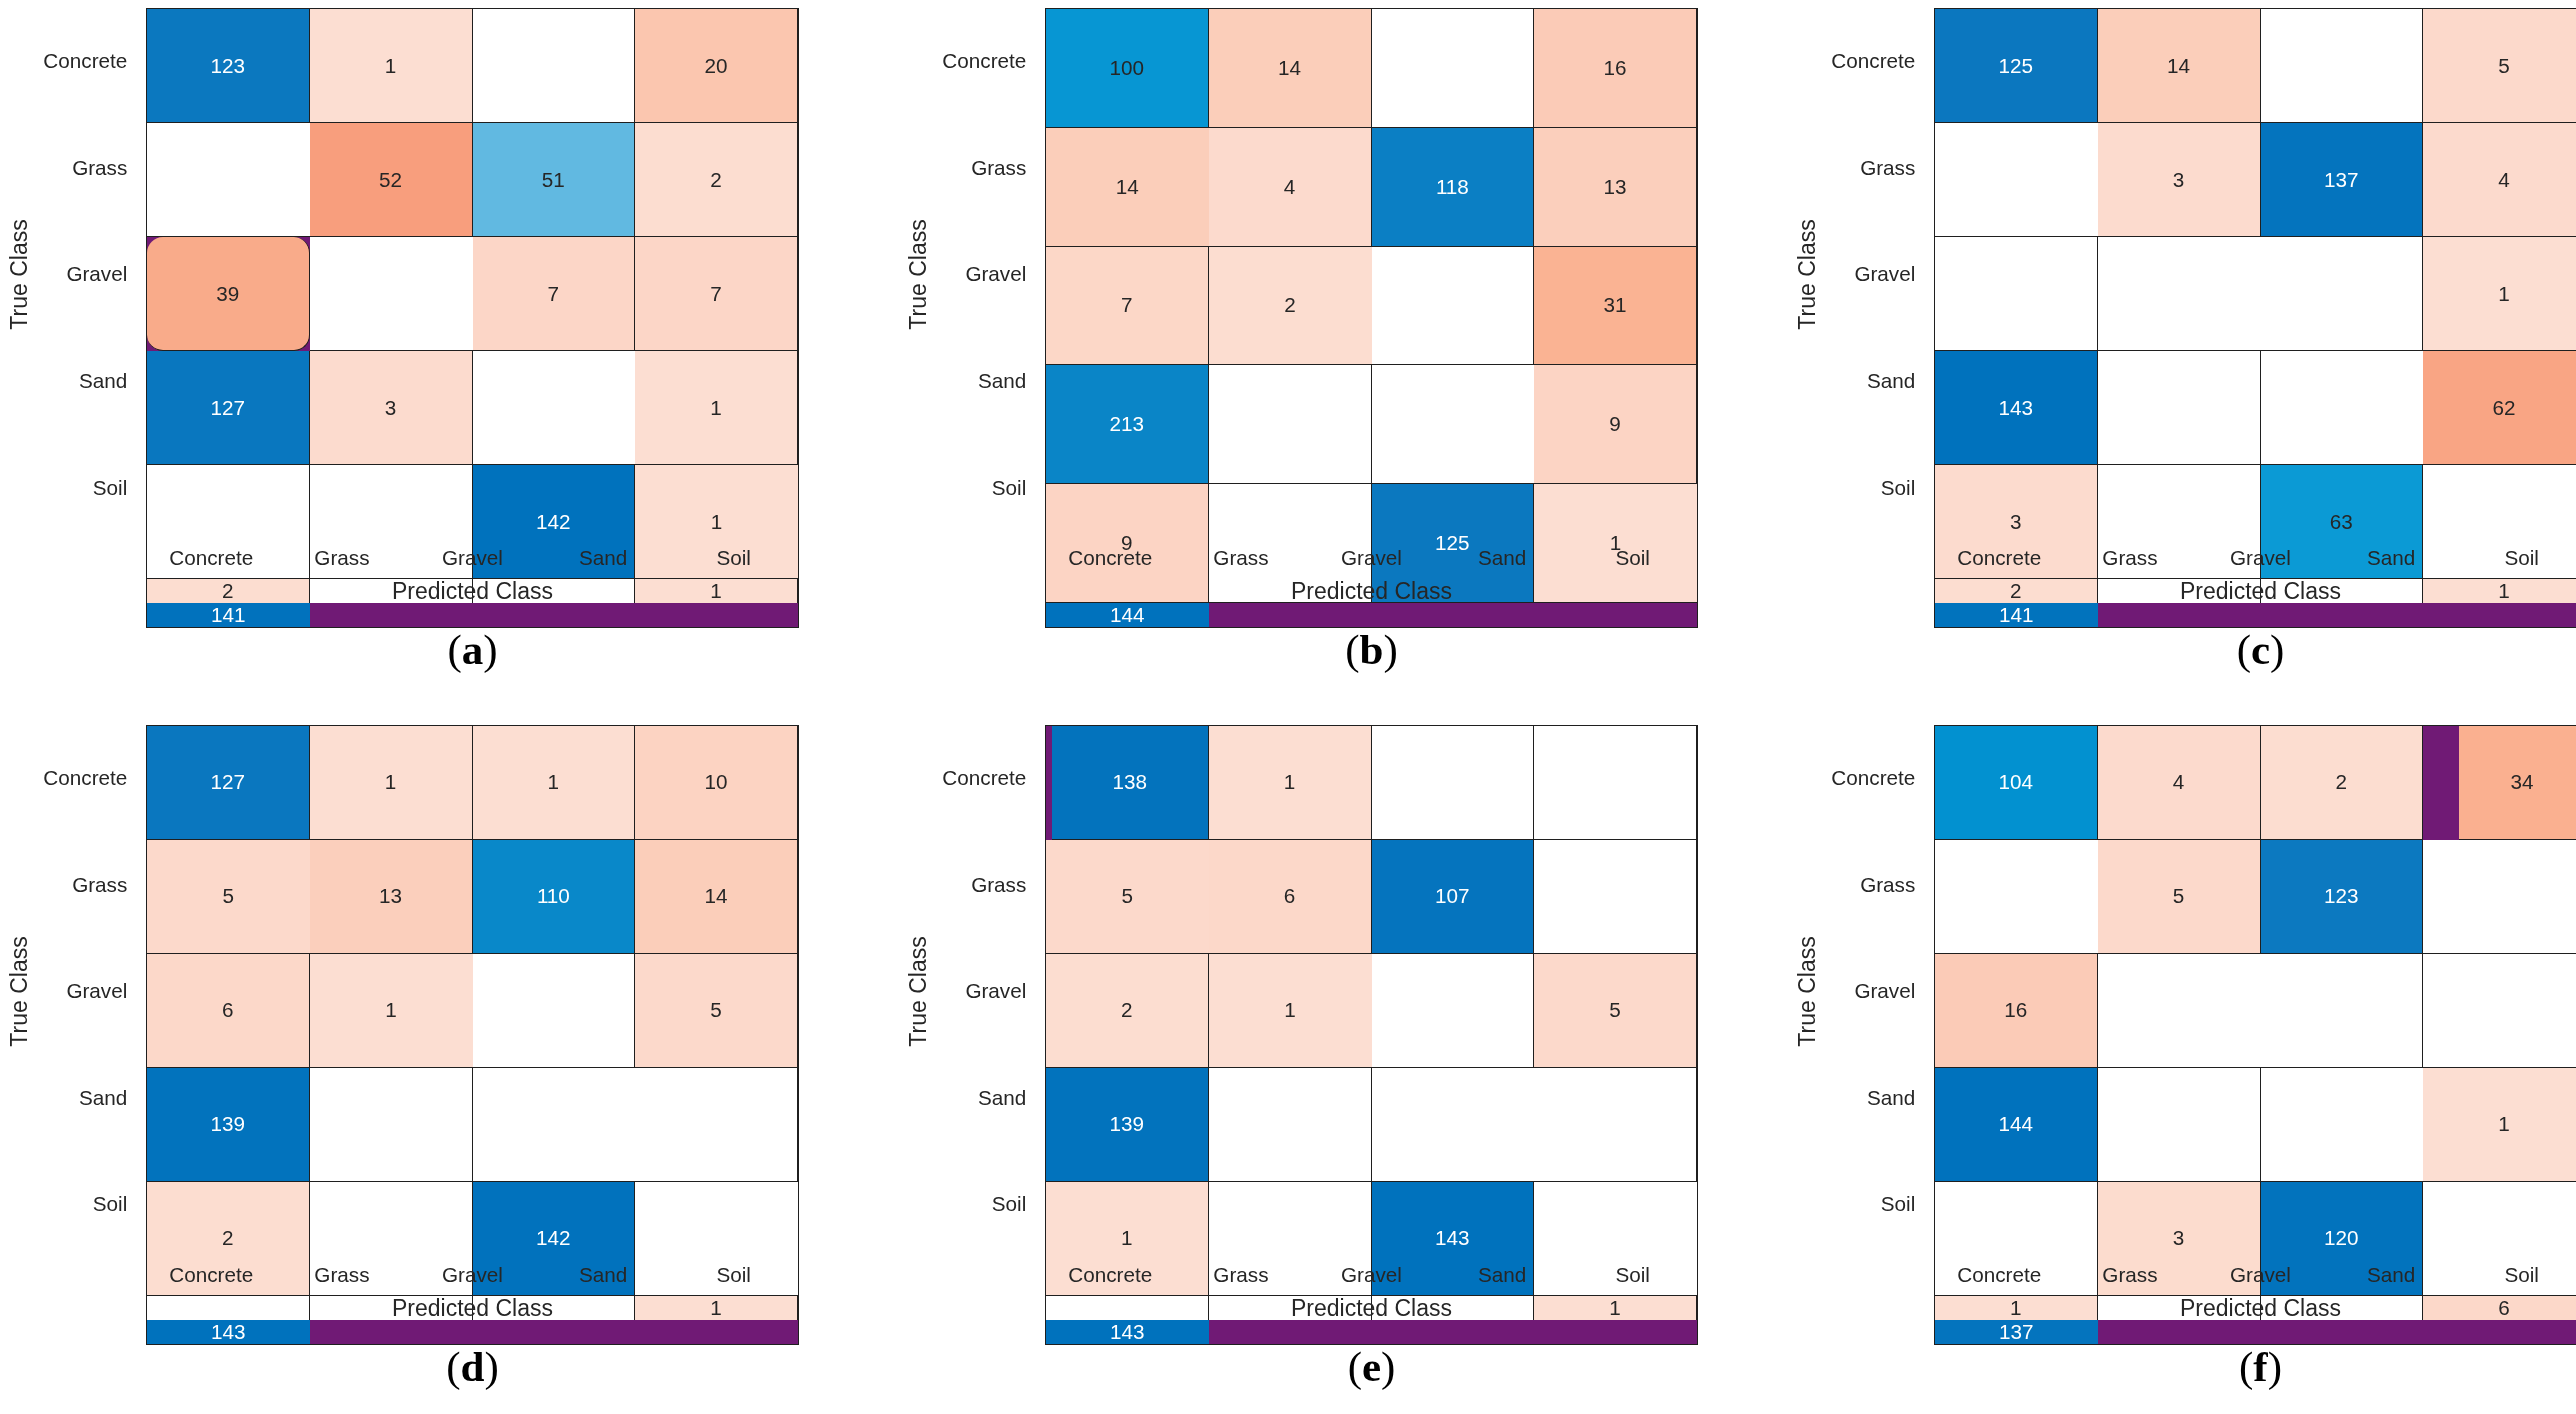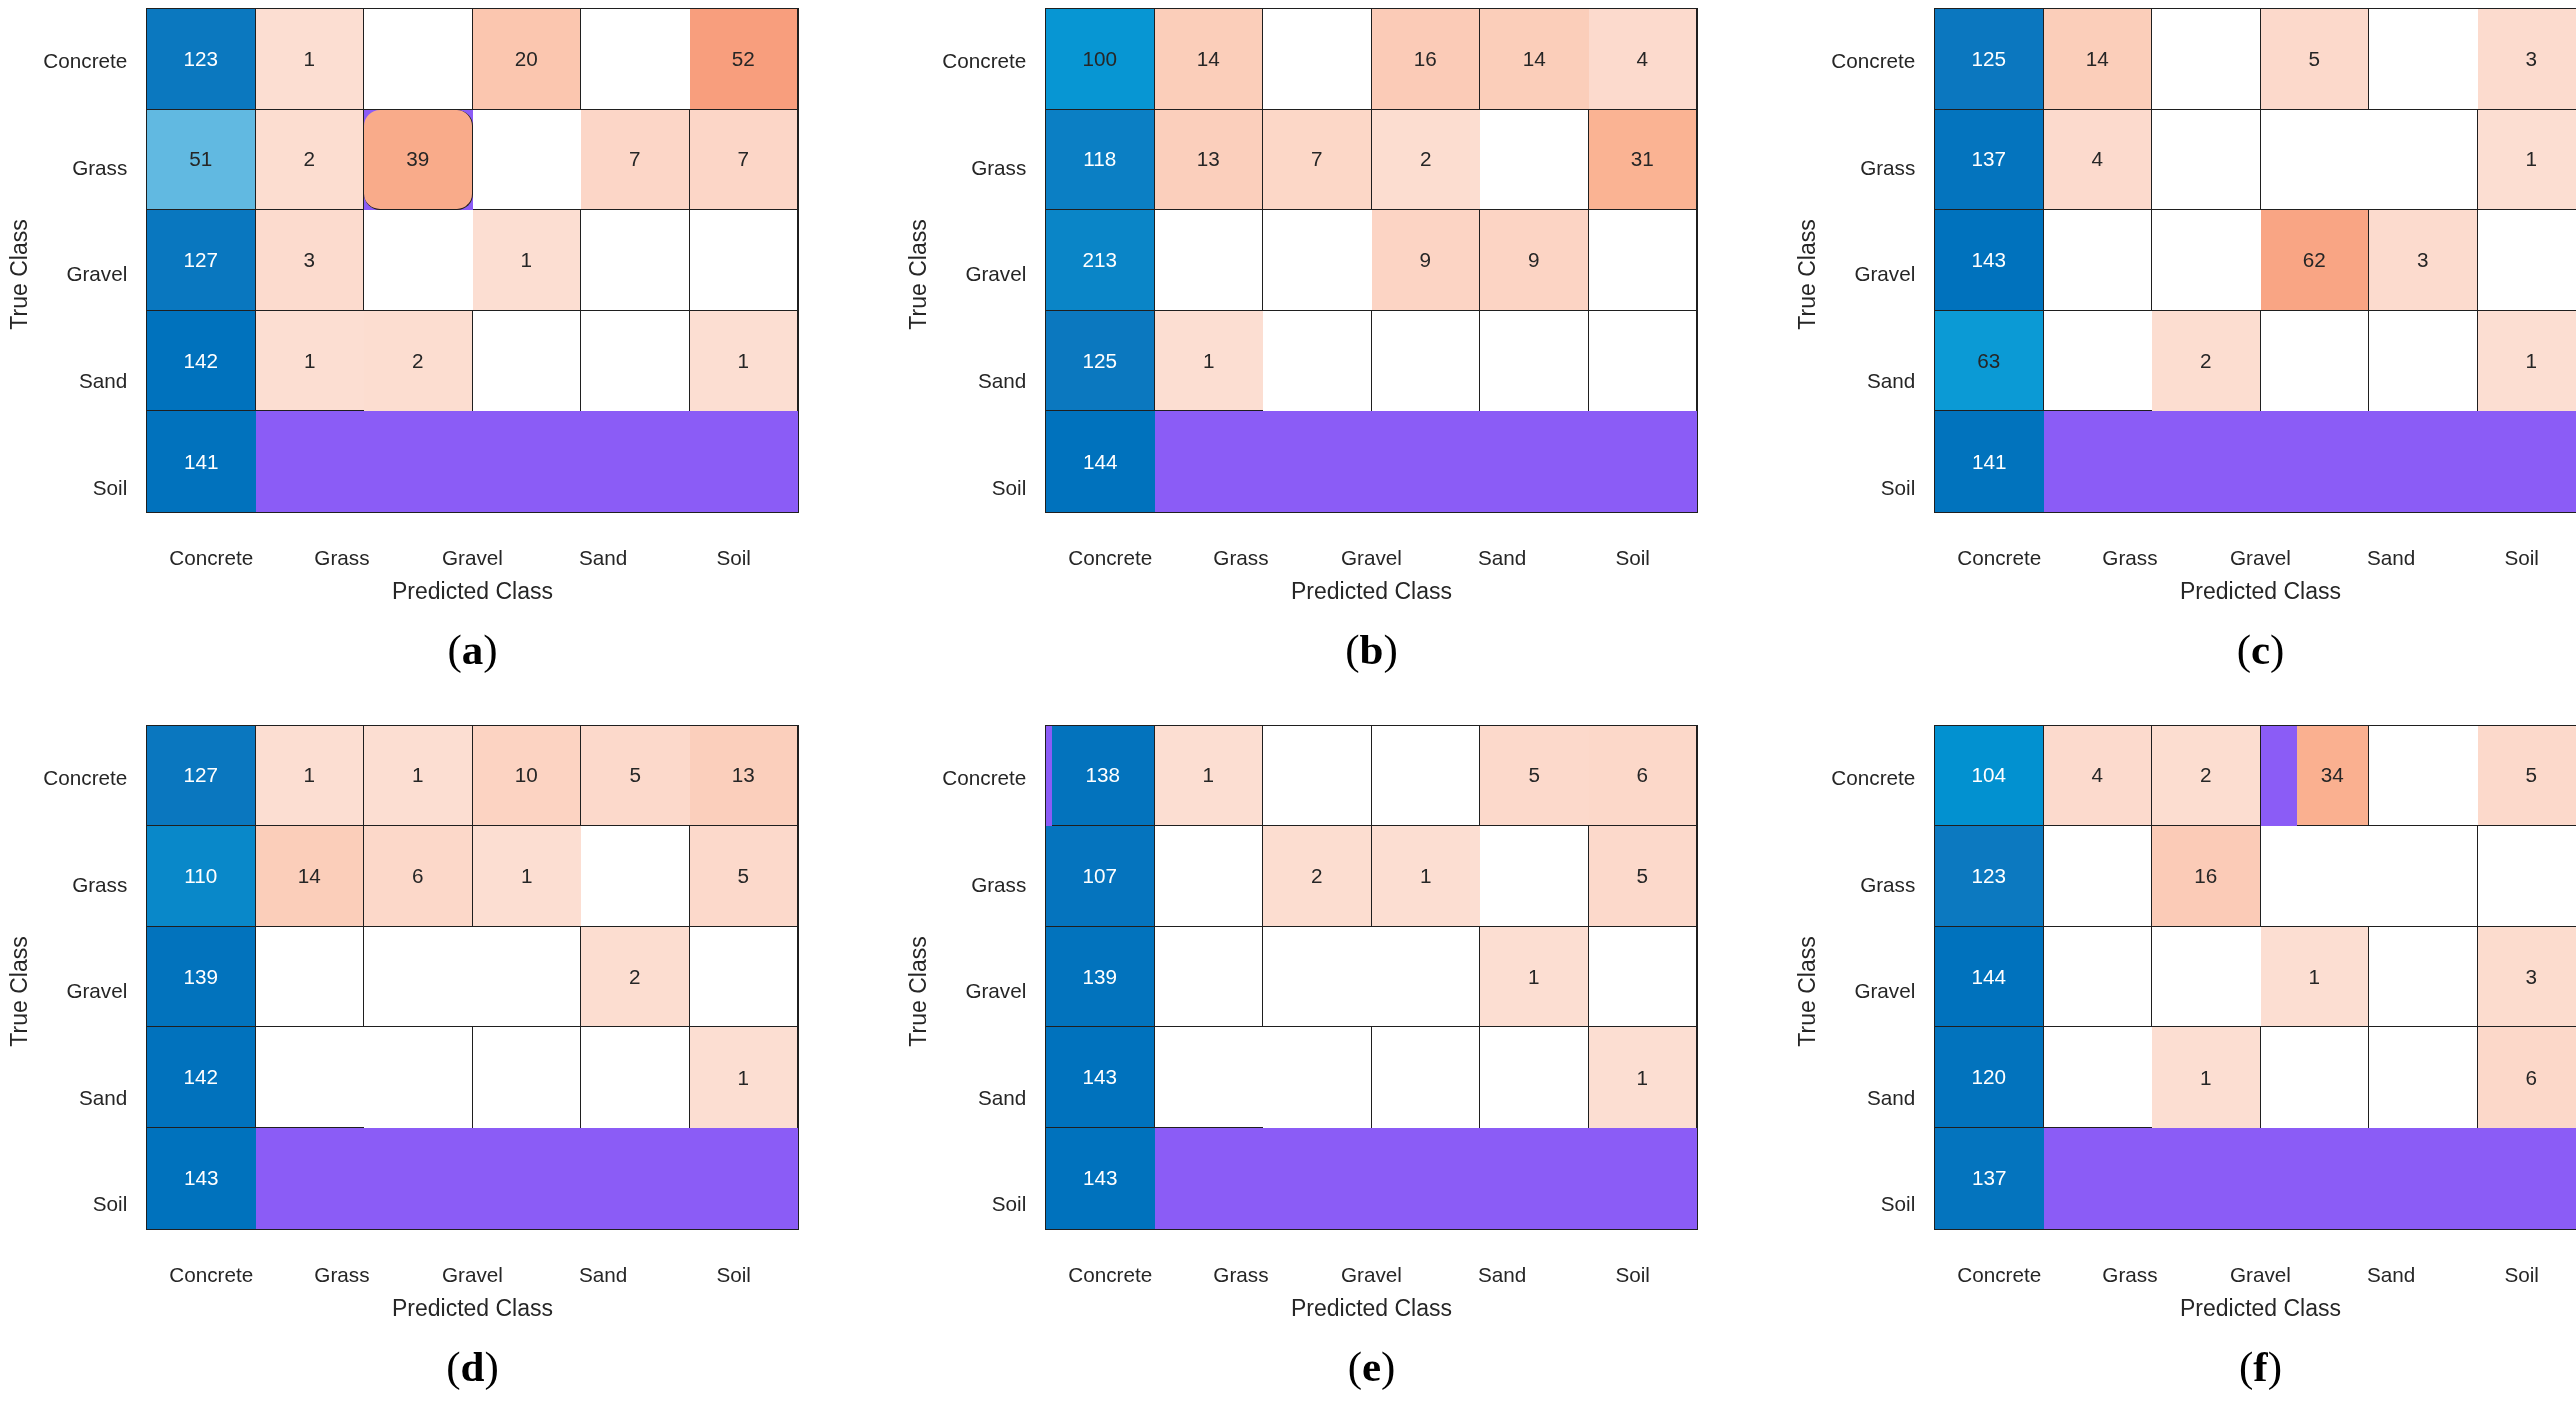--- a/index.html
+++ b/index.html
@@ -30,24 +30,24 @@
   }
   .yticks {
     position: absolute; left: 39px; top: 8px; width: 98px; height: 533px;
     display: flex; flex-direction: column;
   }
   .ytick {
     flex: 1; display: flex; align-items: center; justify-content: flex-end;
     padding-right: 9.7px; font-size: 20.7px; color: var(--label-color);
   }
   .grid {
-    position: absolute; left: 146px; top: 8px; width: 653px; height: 505px;
-    display: grid; grid-template-columns: repeat(6, 1fr); grid-template-rows: repeat(5, 1fr);
+    position: absolute; left: 146px; top: 8px; width: 653px; height: 620px;
+    display: grid; grid-template-columns: repeat(4, 1fr); grid-template-rows: repeat(5, 1fr);
     border: 1.8px solid var(--line-color); box-sizing: border-box;
-    background: #8b5cf6;
+    background: #701a75;
   }
   .cell {
     border-right: 1.8px solid var(--line-color);
     border-bottom: 1.8px solid var(--line-color);
     display: flex; align-items: center; justify-content: center;
     font-size: 20.7px;
   }
   .cell.last-col { border-right: none; }
   .cell.last-row { border-bottom: none; }
   .xticks {

